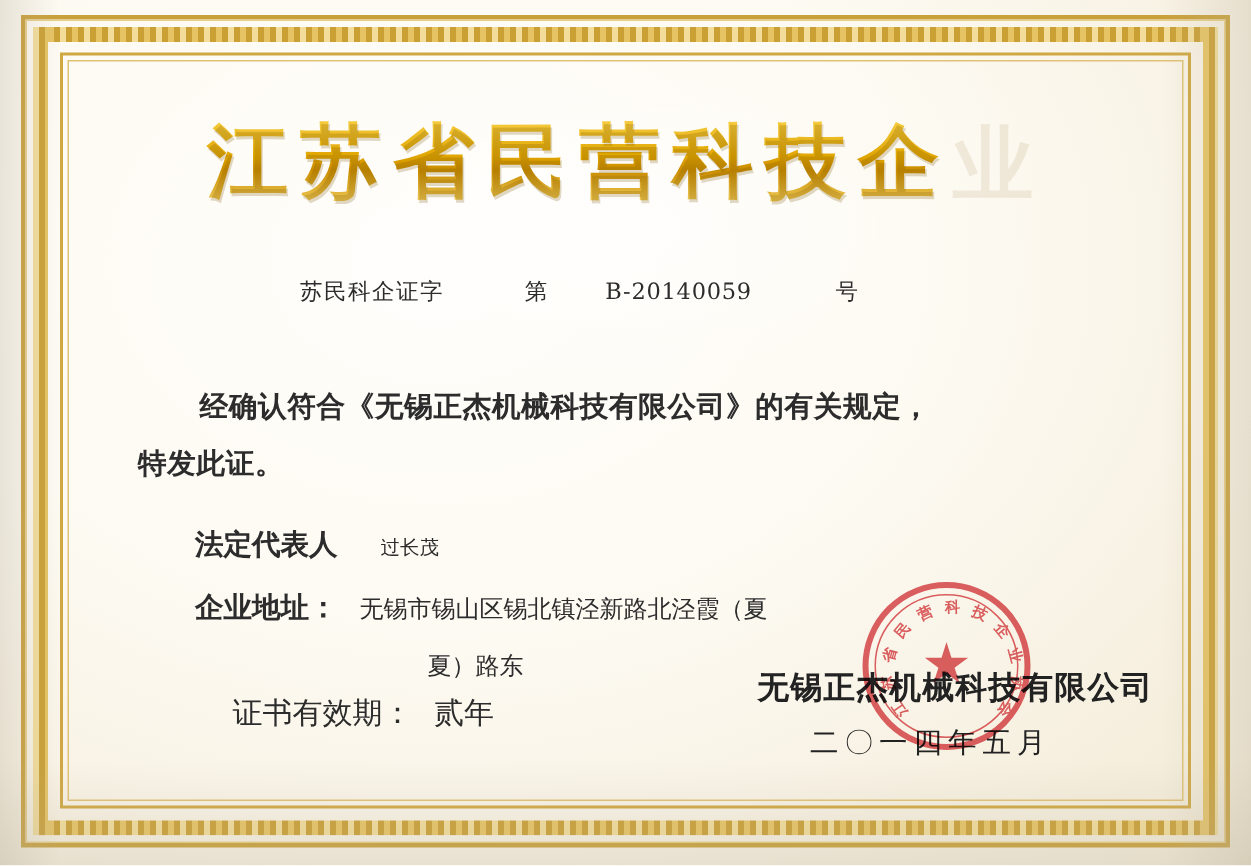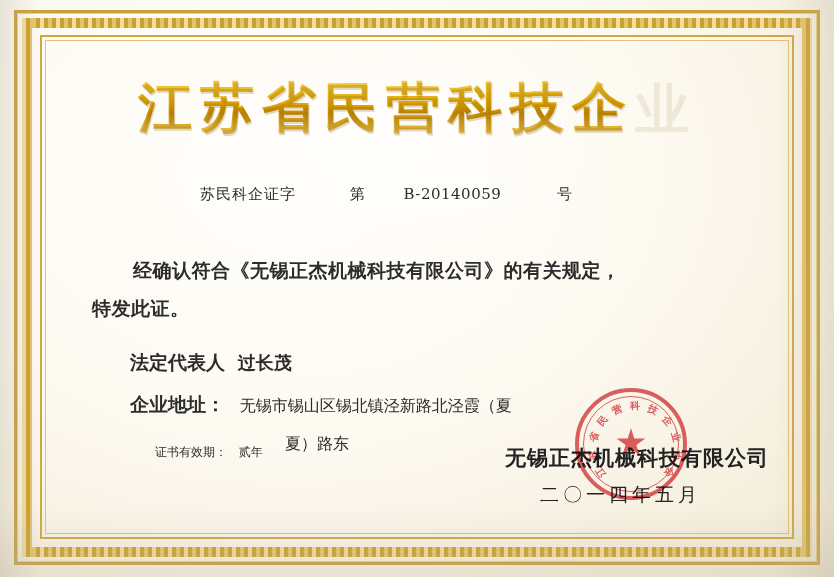--- a/index.html
+++ b/index.html
@@ -146,23 +146,23 @@
     font-weight: bold;
     letter-spacing: 0.5px;
   }
 
   #legal-rep {
     left: 130px; top: 350px;
     font-size: 19px;
     font-weight: bold;
   }
   #legal-rep .value {
-    font-weight: bold;
-    font-size: 18px;
-    margin-left: 6px;
+    font-weight: normal;
+    font-size: 13px;
+    margin-left: 22px;
   }
 
   #address-row {
     left: 130px; top: 392px;
     font-size: 19px;
     font-weight: bold;
   }
   #address-row .value {
     font-weight: normal;
     font-size: 16px;
@@ -170,22 +170,22 @@
   }
   #address-row-2 {
     left: 285px; top: 420px;
     font-size: 16px;
     font-weight: normal;
     color: #2c2c2c;
     margin-top: 14px;
   }
 
   #validity-row {
-    left: 155px; top: 444px;
-    font-size: 12px;
+    left: 155px; top: 462px;
+    font-size: 20px;
   }
   #validity-row .value { margin-left: 8px; }
 
   
   #issuer {
     left: 505px; top: 444px;
     font-size: 21px;
     font-weight: bold;
     letter-spacing: 1px;
     color: #222;

